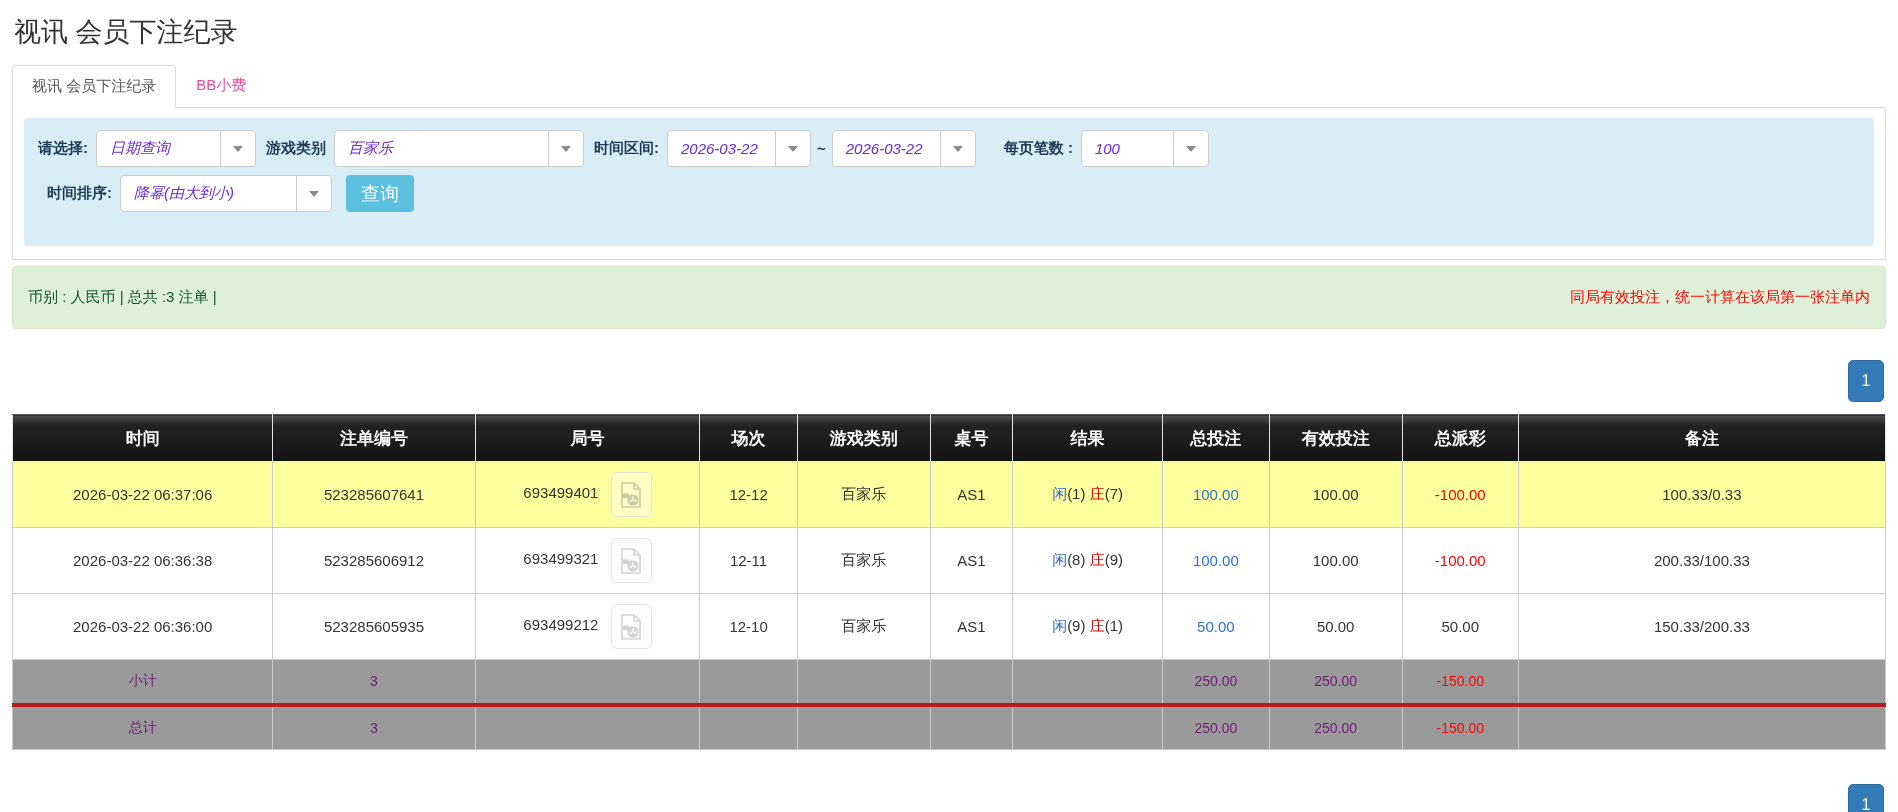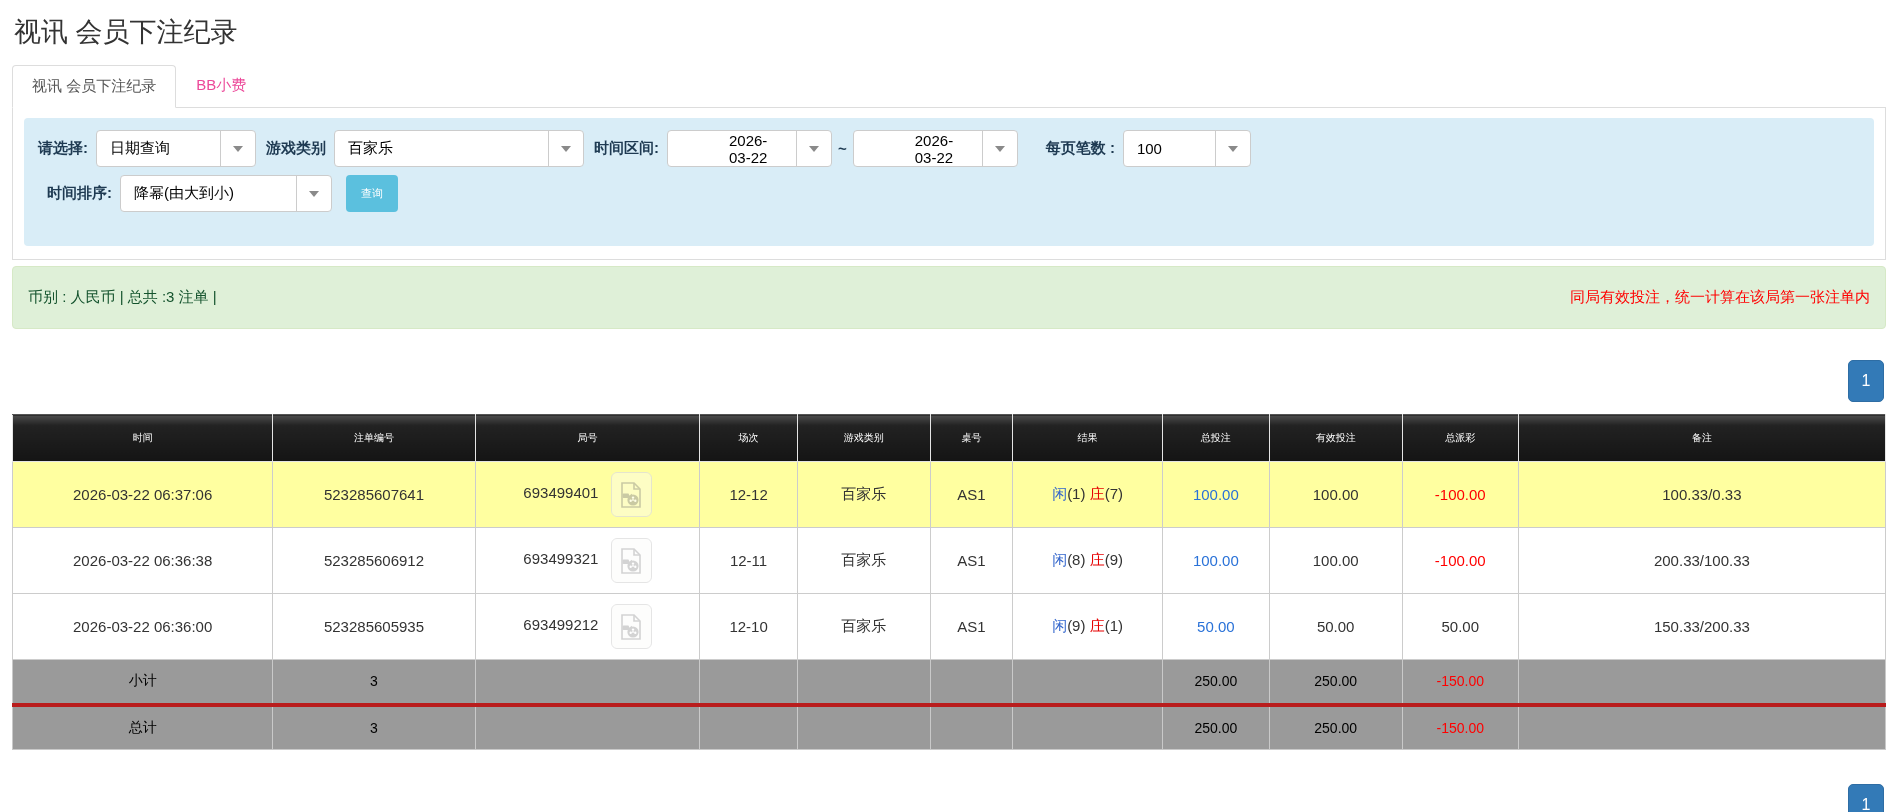--- a/index.html
+++ b/index.html
@@ -19,59 +19,59 @@
   .tab-panel { border:1px solid #ddd; border-top:none; padding:10px 11px 13px 11px; }
 
   
   .filter-box { background:#d9edf7; border-radius:4px; padding:12px 14px 34px 14px; }
   .filter-row { display:flex; align-items:center; margin-bottom:8px; }
   .filter-row:last-child { margin-bottom:0; }
   .f-label { font-size:15px; font-weight:bold; color:#1e3a52; margin:0 8px 0 10px; white-space:nowrap; }
   .tilde { font-size:15px; font-weight:bold; color:#1e3a52; margin:0 6px; }
   .select { background:#fff; border:1px solid #ccc; border-radius:4px; height:37px;
     display:flex; align-items:stretch; overflow:hidden; }
-  .select .value { display:flex; align-items:center; padding:0 13px; font-size:15px; color:#000000; flex:1; }
+  .select .value { display:flex; align-items:center; padding:0 13px; font-size:15px; color:#6d28d9; flex:1;font-style:italic; }
   .select .caret-seg { width:35px; border-left:1px solid #ccc; display:flex;
     align-items:center; justify-content:center; }
   .caret { width:0; height:0; border-left:5px solid transparent; border-right:5px solid transparent;
     border-top:6px solid #8a8a8a; }
-  .w150 { width:160px; } .w250 { width:250px; } .w175 { width:165px;padding-left:48px; } .w130 { width:128px; } .w205 { width:212px; }
+  .w150 { width:160px; } .w250 { width:250px; } .w175 { width:144px; } .w130 { width:128px; } .w205 { width:212px; }
   .btn-search { background:#5bc0de; color:#fff; border:none; border-radius:4px; height:37px;
-    padding:0 15px; font-size:11px; margin-left:14px; cursor:pointer; font-family:inherit; }
+    padding:0 15px; font-size:19px; margin-left:14px; cursor:pointer; font-family:inherit; }
 
   
   .summary { margin-top:6px; background:#dff0d8; border:1px solid #d6e9c6; border-radius:4px;
     padding:21px 15px; display:flex; justify-content:space-between; align-items:center; }
   .summary .left { color:#14532d; font-size:15px; }
   .summary .right { color:#ff0000; font-size:15px; }
 
   
   .pager-row { display:flex; justify-content:flex-end; padding:0 2px; }
   .pager-row.top { margin:31px 0 12px 0; }
   .pager-row.bottom { margin:34px 0 0 0; }
   .page-btn { min-width:36px; height:42px; background:#337ab7; border:1px solid #2e6da4;
     border-radius:5px; color:#fff; font-size:16px; display:flex; align-items:center;
     justify-content:center; cursor:pointer; }
 
   
   table { width:100%; border-collapse:collapse; table-layout:fixed; }
   thead th { background:linear-gradient(180deg,#4c4c4c 0%,#222 22%,#141414 100%);
-    color:#fff; font-size:10px; font-weight:normal; height:47px; border:1px solid #e4e4e4;
+    color:#fff; font-size:17px; font-weight:bold; height:47px; border:1px solid #e4e4e4;
     border-top:1px solid #555; text-align:center; }
   tbody td { border:1px solid #ccc; height:66px; text-align:center; font-size:15px;
     color:#333; background:#fff; padding:9px; }
   tr.highlight td { background:#ffffa0; }
   td .p-label { color:#3366cc; }
   td .b-label { color:#e60000; }
   .amt-link { color:#2a72d8; text-decoration:none; cursor:pointer; }
   td.neg { color:#ff0000; }
   .video-btn { display:inline-flex; align-items:center; justify-content:center; width:41px; height:45px;
     border:1px solid #ddd; border-radius:6px; background:rgba(250,250,248,0.55);
     margin-left:8px; vertical-align:middle; cursor:pointer; opacity:0.75; }
-  tr.totals td { background:#9a9a9a; color:#000000; height:45px; font-size:14px;
+  tr.totals td { background:#9a9a9a; color:#701a75; height:45px; font-size:14px;
     border:1px solid #c9c9c9; }
   tr.totals.grand td { border-top:4px solid #b91c1c; }
   tr.totals td.neg { color:#ff0000; }
 </style>
 </head>
 <body>
 
 <div class="page">
 
   <div class="page-title">视讯 会员下注纪录</div>

